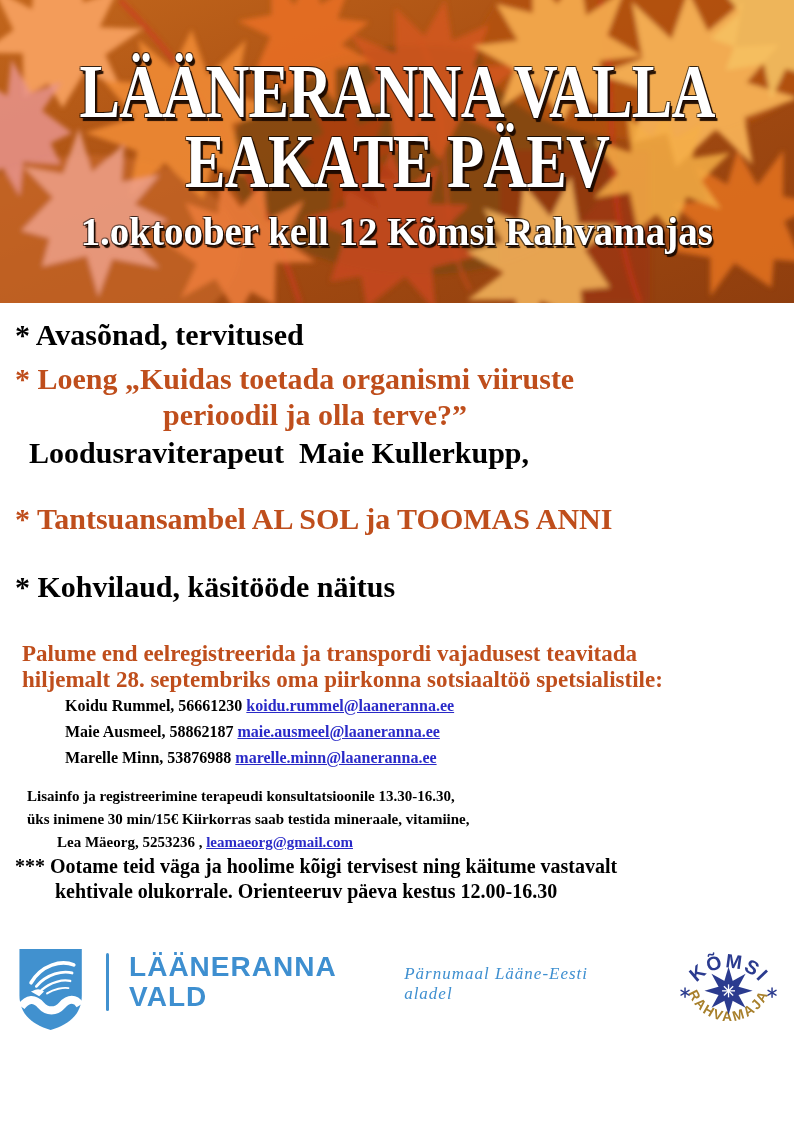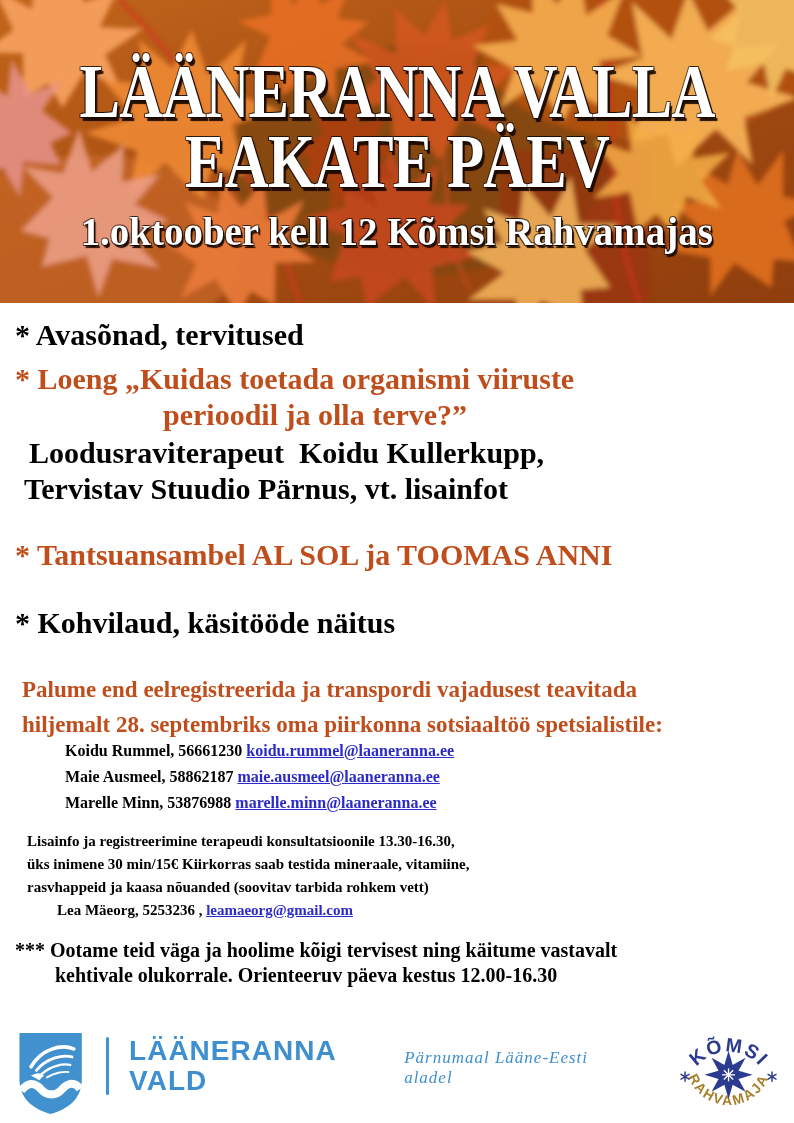--- a/index.html
+++ b/index.html
@@ -24,27 +24,27 @@
   .lg{font-size:30px;line-height:36px;color:#000;}
   .rust{color:#bf4e1c;}
   .mt-first{margin-top:14px;}
   .mt-loeng{margin-top:8px;}
   .lecture2{padding-left:148px;}
   .lecturer1{padding-left:14px;margin-top:2px;}
   .lecturer2{padding-left:9px;}
   .dance{margin-top:30px;}
   .cafe{margin-top:32px;}
   .reg-block{margin-top:36px;}
-  .reg-intro{font-size:23px;line-height:26px;padding-left:7px;margin-top:9px;}
+  .reg-intro{font-size:23px;line-height:26px;padding-left:7px;}
   .contact-line{font-size:16px;line-height:26px;color:#000;padding-left:50px;}
   a.mail{color:#2a2ac8;text-decoration:underline;cursor:pointer;}
   .consult-block{margin-top:14px;}
   .consult-line{font-size:15px;line-height:23px;color:#000;padding-left:12px;}
   .lea-line{padding-left:42px;}
-  .closing-block{margin-top:16px;}
+  .closing-block{}
   .closing-line{font-size:20px;line-height:25px;color:#000;}
   .closing2{padding-left:40px;}
   
   .footer{margin-top:26px;display:flex;justify-content:center;align-items:center;gap:46px;}
   .lv-logo{display:flex;align-items:center;}
   .lv-divider{width:3px;height:58px;background:#4191cf;border-radius:2px;margin:0 20px 14px 20px;}
   .lv-textblock{display:flex;margin-bottom:14px;}
   .lv-name{font-family:"Liberation Sans","DejaVu Sans",sans-serif;font-weight:bold;font-size:28px;
            letter-spacing:1px;color:#3e8fd0;line-height:30px;}
   .lv-tagline{font-style:italic;font-size:17px;color:#3e8fd0;margin-top:12px;letter-spacing:1px;}
@@ -97,37 +97,35 @@
       <div class="t-line">LÄÄNERANNA VALLA</div>
       <div class="t-line">EAKATE PÄEV</div>
       <div class="subtitle">1.oktoober kell 12 Kõmsi Rahvamajas</div>
     </div>
   </header>
 
   <main>
     <div class="line lg mt-first">* Avasõnad, tervitused</div>
     <div class="line lg rust mt-loeng">* Loeng „Kuidas toetada organismi viiruste</div>
     <div class="line lg rust lecture2">perioodil ja olla terve?”</div>
-    <div class="line lg lecturer1">Loodusraviterapeut  Koidu Kullerkupp,</div>
-    <div class="line lg lecturer2">Tervistav Stuudio Pärnus, vt. lisainfot</div>
+    <div class="line lg lecturer1">Loodusraviterapeut  Maie Kullerkupp,</div>
     <div class="line lg rust dance">* Tantsuansambel AL SOL ja TOOMAS ANNI</div>
     <div class="line lg cafe">* Kohvilaud, käsitööde näitus</div>
 
     <div class="reg-block">
       <div class="line rust reg-intro">Palume end eelregistreerida ja transpordi vajadusest teavitada</div>
       <div class="line rust reg-intro">hiljemalt 28. septembriks oma piirkonna sotsiaaltöö spetsialistile:</div>
       <div class="line contact-line"><span>Koidu Rummel, 56661230</span> <a class="mail">koidu.rummel@laaneranna.ee</a></div>
       <div class="line contact-line"><span>Maie Ausmeel, 58862187</span> <a class="mail">maie.ausmeel@laaneranna.ee</a></div>
       <div class="line contact-line"><span>Marelle Minn, 53876988</span> <a class="mail">marelle.minn@laaneranna.ee</a></div>
     </div>
 
     <div class="consult-block">
       <div class="line consult-line">Lisainfo ja registreerimine terapeudi konsultatsioonile 13.30-16.30,</div>
       <div class="line consult-line">üks inimene 30 min/15€ Kiirkorras saab testida mineraale, vitamiine,</div>
-      <div class="line consult-line">rasvhappeid ja kaasa nõuanded (soovitav tarbida rohkem vett)</div>
       <div class="line consult-line lea-line"><span>Lea Mäeorg, 5253236 ,</span> <a class="mail">leamaeorg@gmail.com</a></div>
     </div>
 
     <div class="closing-block">
       <div class="line closing-line">*** Ootame teid väga ja hoolime kõigi tervisest ning käitume vastavalt</div>
       <div class="line closing-line closing2">kehtivale olukorrale. Orienteeruv päeva kestus 12.00-16.30</div>
     </div>
 
     <div class="footer">
       <div class="lv-logo">

